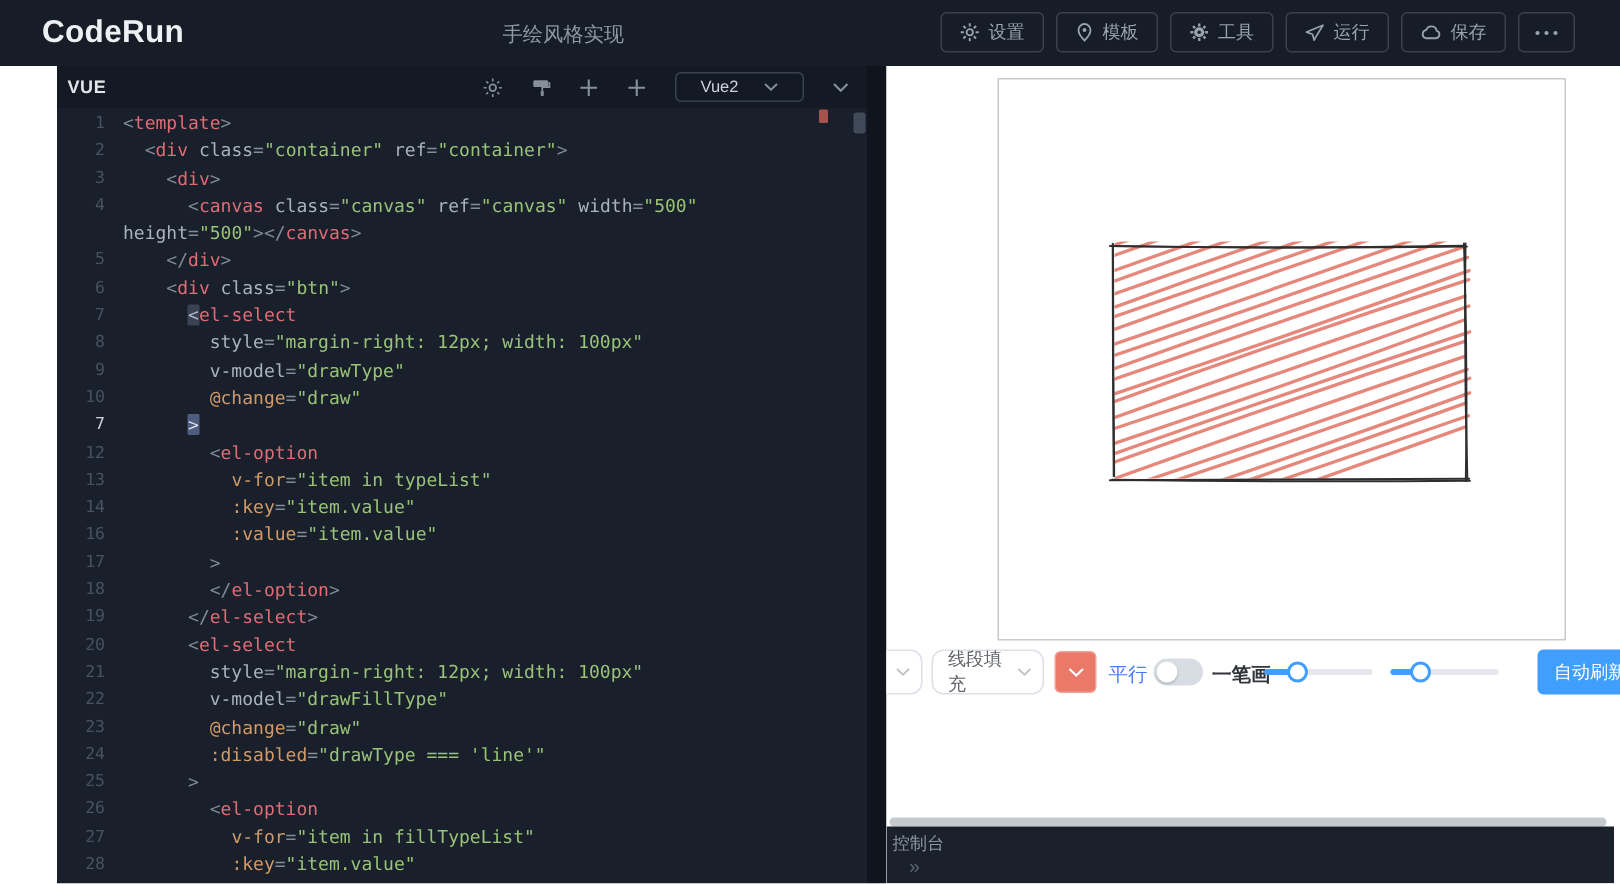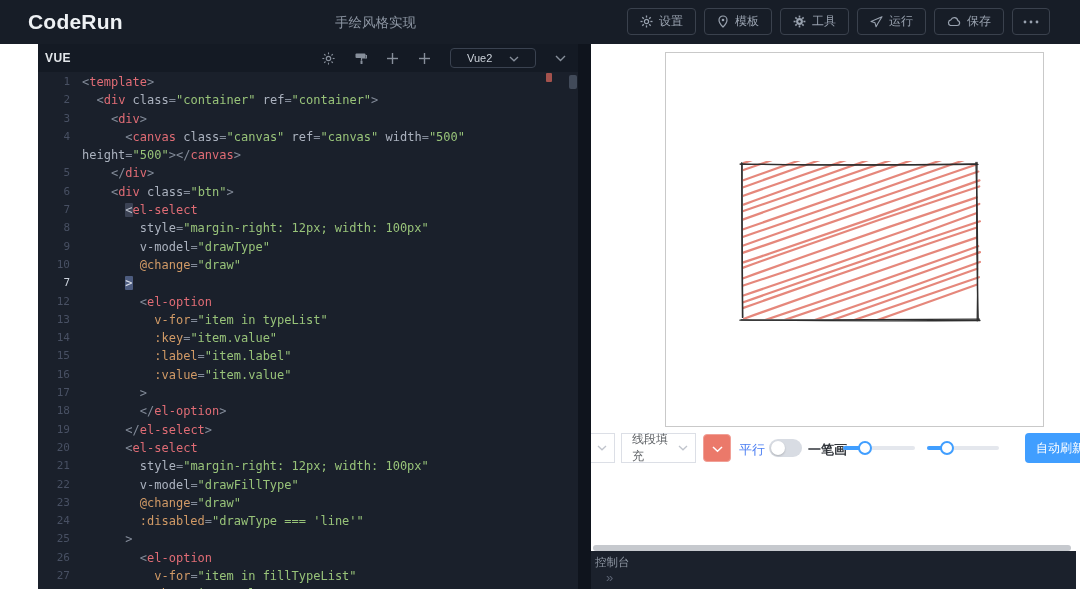--- a/index.html
+++ b/index.html
@@ -48,21 +48,21 @@
   .vscroll-thumb{position:absolute;right:1px;top:3px;width:8px;height:14px;background:#414a59;border-radius:2px;}
   .lint-marker{position:absolute;left:508px;top:1px;width:6px;height:9px;background:#a4524d;border-radius:1px;}
 
   
   .canvas-box{position:absolute;left:74px;top:8px;width:379px;height:375px;
               box-sizing:border-box;border:1px solid #c9c9c9;background:#fff;}
   #sketch{position:absolute;left:71px;top:106px;}
 
   .controls{position:absolute;left:0;top:389px;right:0;height:30px;}
   .ctl-select{position:absolute;height:30px;box-sizing:border-box;background:#fff;border:1px solid #dcdfe6;
-              border-radius:0;display:flex;align-items:center;cursor:pointer;}
+              border-radius:8px;display:flex;align-items:center;cursor:pointer;}
   .ctl-select .val{font-size:12px;color:#5f6266;padding-left:10px;flex:1;}
   .ctl-select .chev{margin-right:7px;display:flex;}
   .partial-select{left:-44px;width:68px;justify-content:flex-end;}
   .fill-select{left:30px;width:75px;}
   .color-btn{position:absolute;left:112px;top:1px;width:28px;height:28px;box-sizing:border-box;
              background:var(--salmon);border:1px solid var(--salmon-border);border-radius:4px;
              display:flex;align-items:center;justify-content:center;cursor:pointer;}
   .lbl-parallel{position:absolute;left:148px;top:8px;font-size:13px;font-weight:400;color:var(--parallel-text);}
   .toggle{position:absolute;left:178px;top:6px;width:33px;height:18px;border-radius:9px;background:#d8dce3;cursor:pointer;}
   .toggle .knob{position:absolute;left:2px;top:2px;width:14px;height:14px;border-radius:50%;background:#fff;
@@ -278,24 +278,20 @@
               <span class="ln">12</span>
               <span class="cl"><span class="tk-t">        </span><span class="tk-p">&lt;</span><span class="tk-tag">el-option</span></span>
             </div>
             <div class="crow">
               <span class="ln">13</span>
               <span class="cl"><span class="tk-t">          </span><span class="tk-dir">v-for</span><span class="tk-p">=</span><span class="tk-str">"item in typeList"</span></span>
             </div>
             <div class="crow">
               <span class="ln">14</span>
               <span class="cl"><span class="tk-t">          </span><span class="tk-dir">:key</span><span class="tk-p">=</span><span class="tk-str">"item.value"</span></span>
-            </div>
-            <div class="crow">
-              <span class="ln">15</span>
-              <span class="cl"><span class="tk-t">          </span><span class="tk-dir">:label</span><span class="tk-p">=</span><span class="tk-str">"item.label"</span></span>
             </div>
             <div class="crow">
               <span class="ln">16</span>
               <span class="cl"><span class="tk-t">          </span><span class="tk-dir">:value</span><span class="tk-p">=</span><span class="tk-str">"item.value"</span></span>
             </div>
             <div class="crow">
               <span class="ln">17</span>
               <span class="cl"><span class="tk-t">        </span><span class="tk-p">&gt;</span></span>
             </div>
             <div class="crow">

